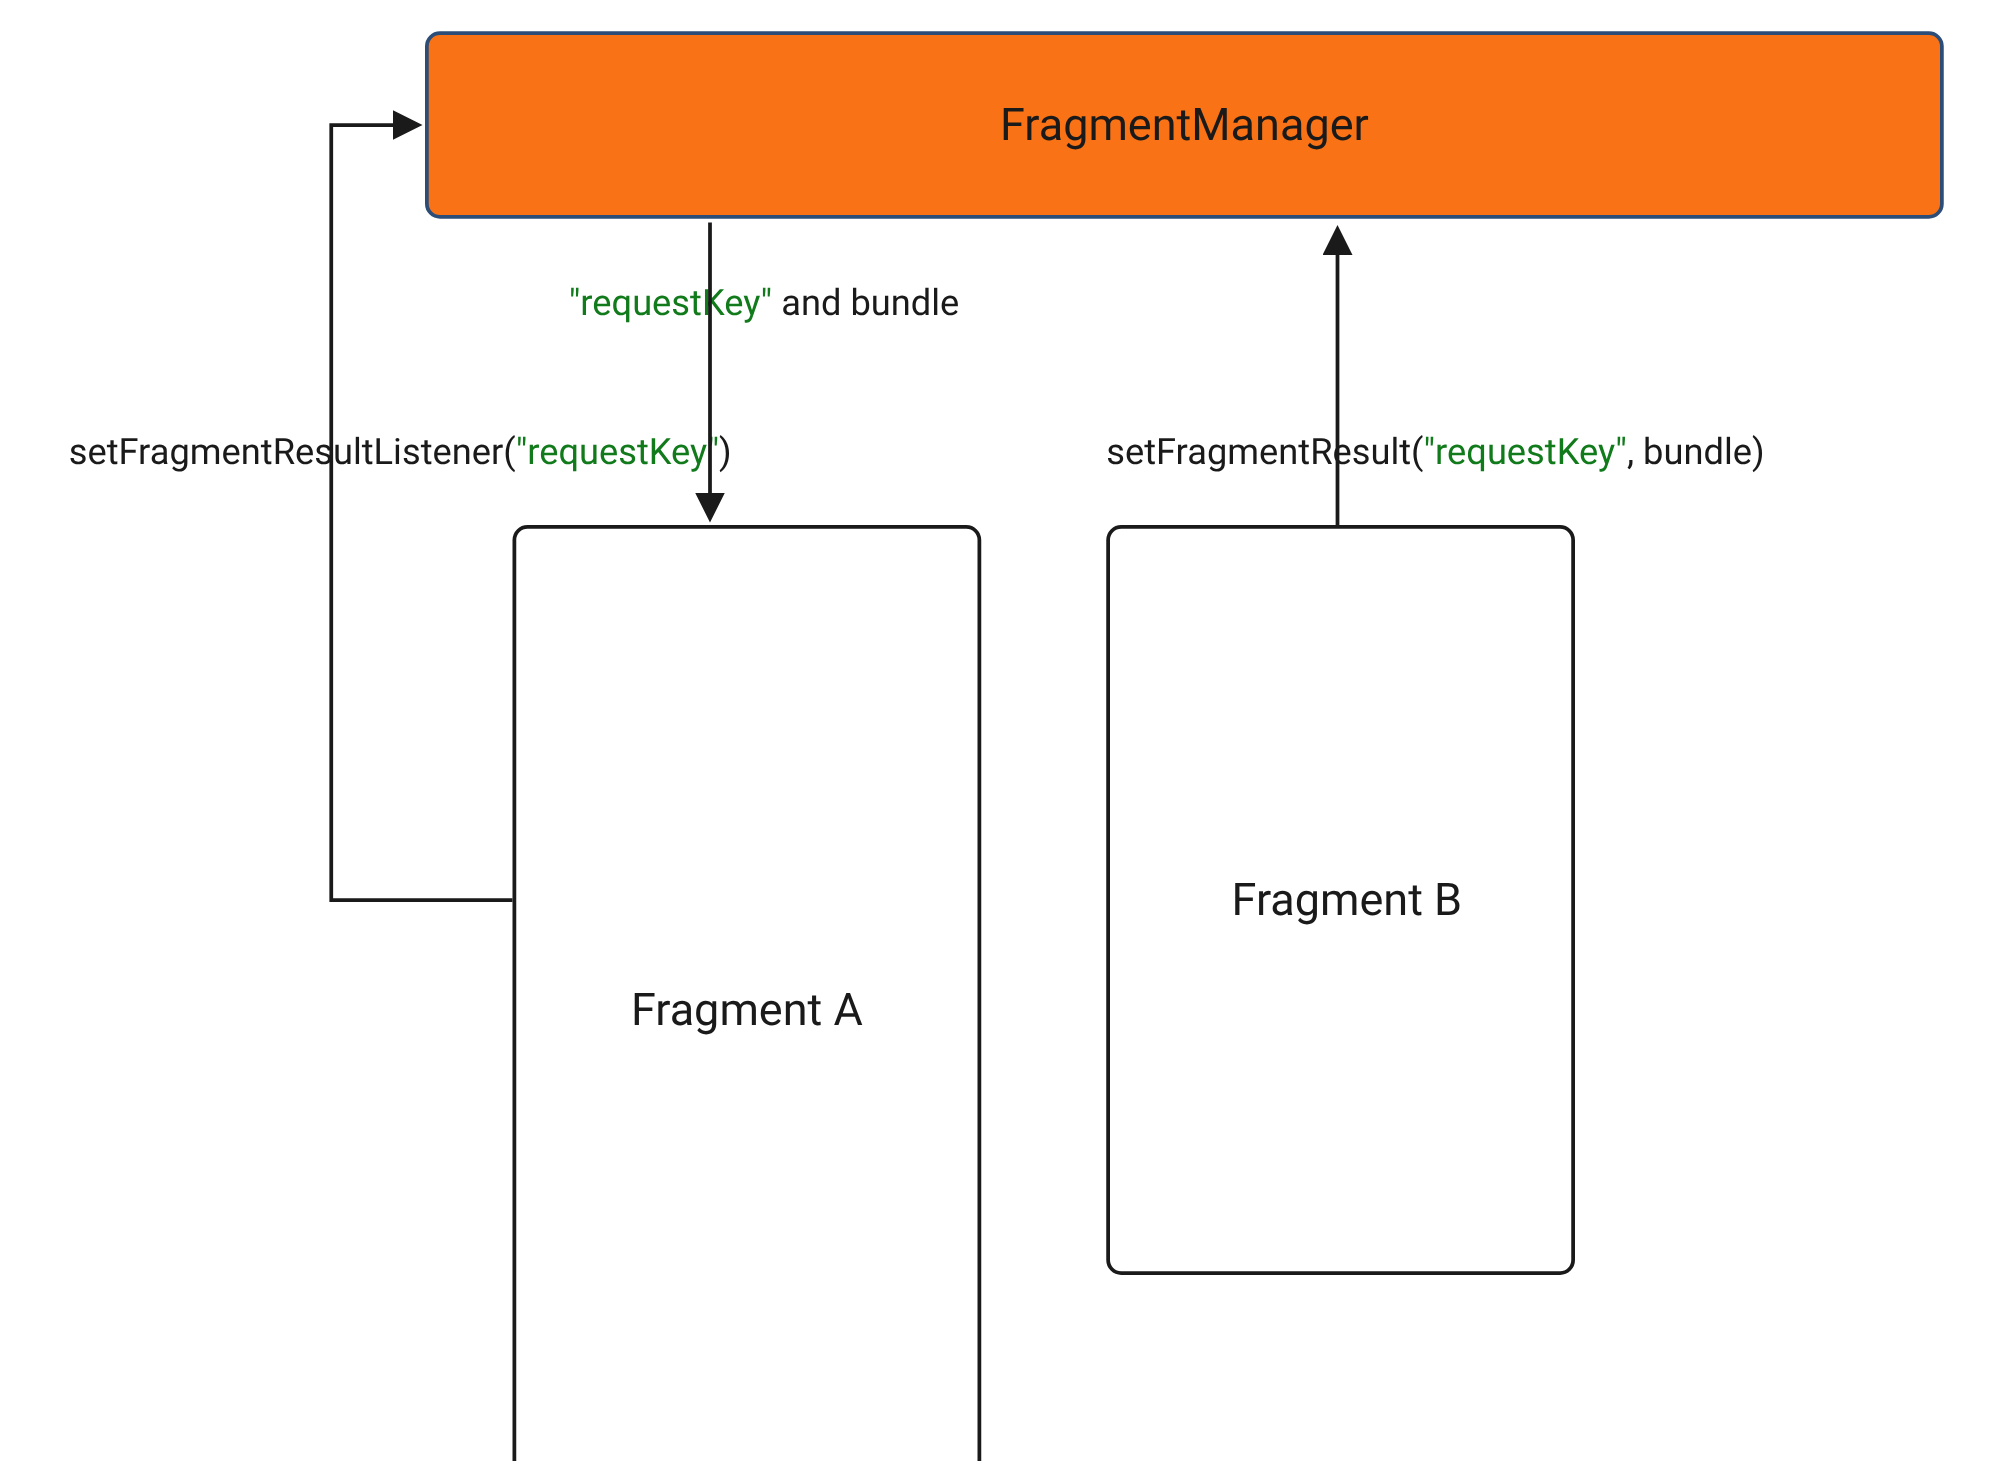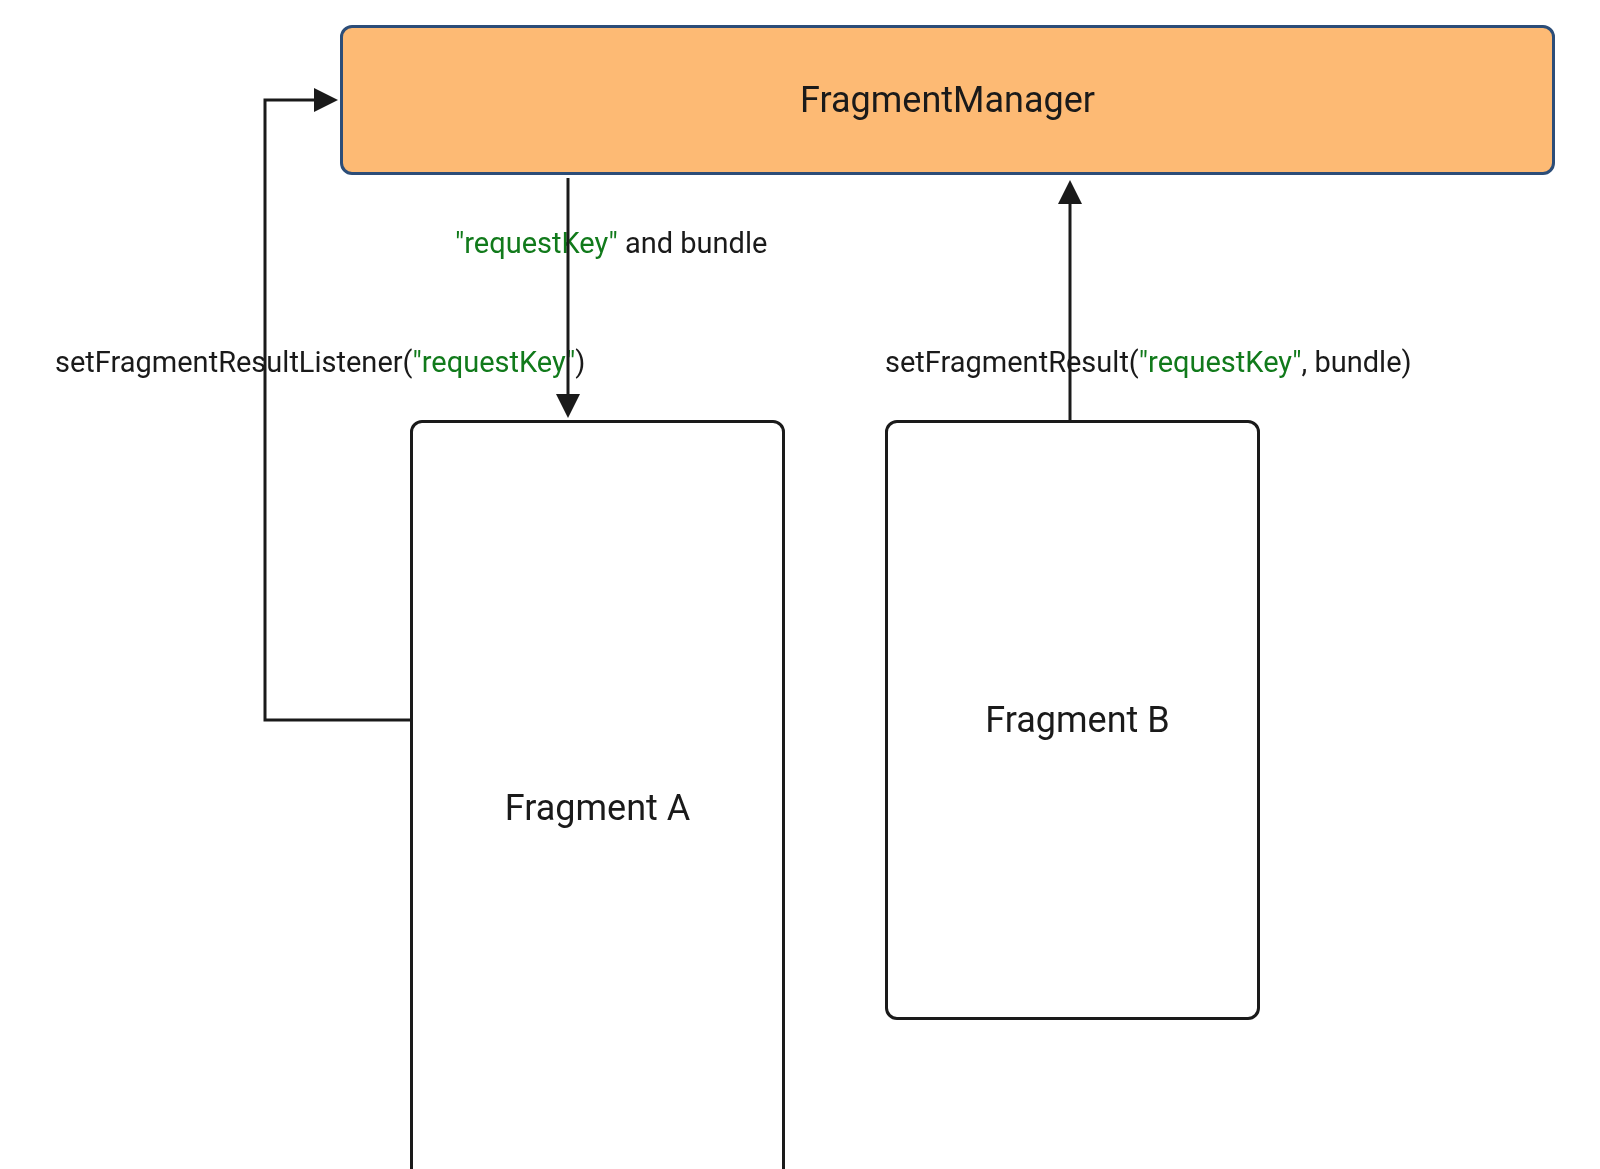--- a/index.html
+++ b/index.html
@@ -14,21 +14,21 @@
       position: absolute;
       border: 3px solid #1a1a1a;
       border-radius: 12px;
       display: flex;
       align-items: center;
       justify-content: center;
       font-size: 36px;
       color: #1a1a1a;
     }
     .box-blue {
-      background: #fdba74;
+      background: #f97316;
       border-color: #2c4d78;
     }
     .label {
       position: absolute;
       font-size: 29px;
       color: #1a1a1a;
       white-space: nowrap;
     }
     .green { color: #117a1b; }
     svg.arrows {

